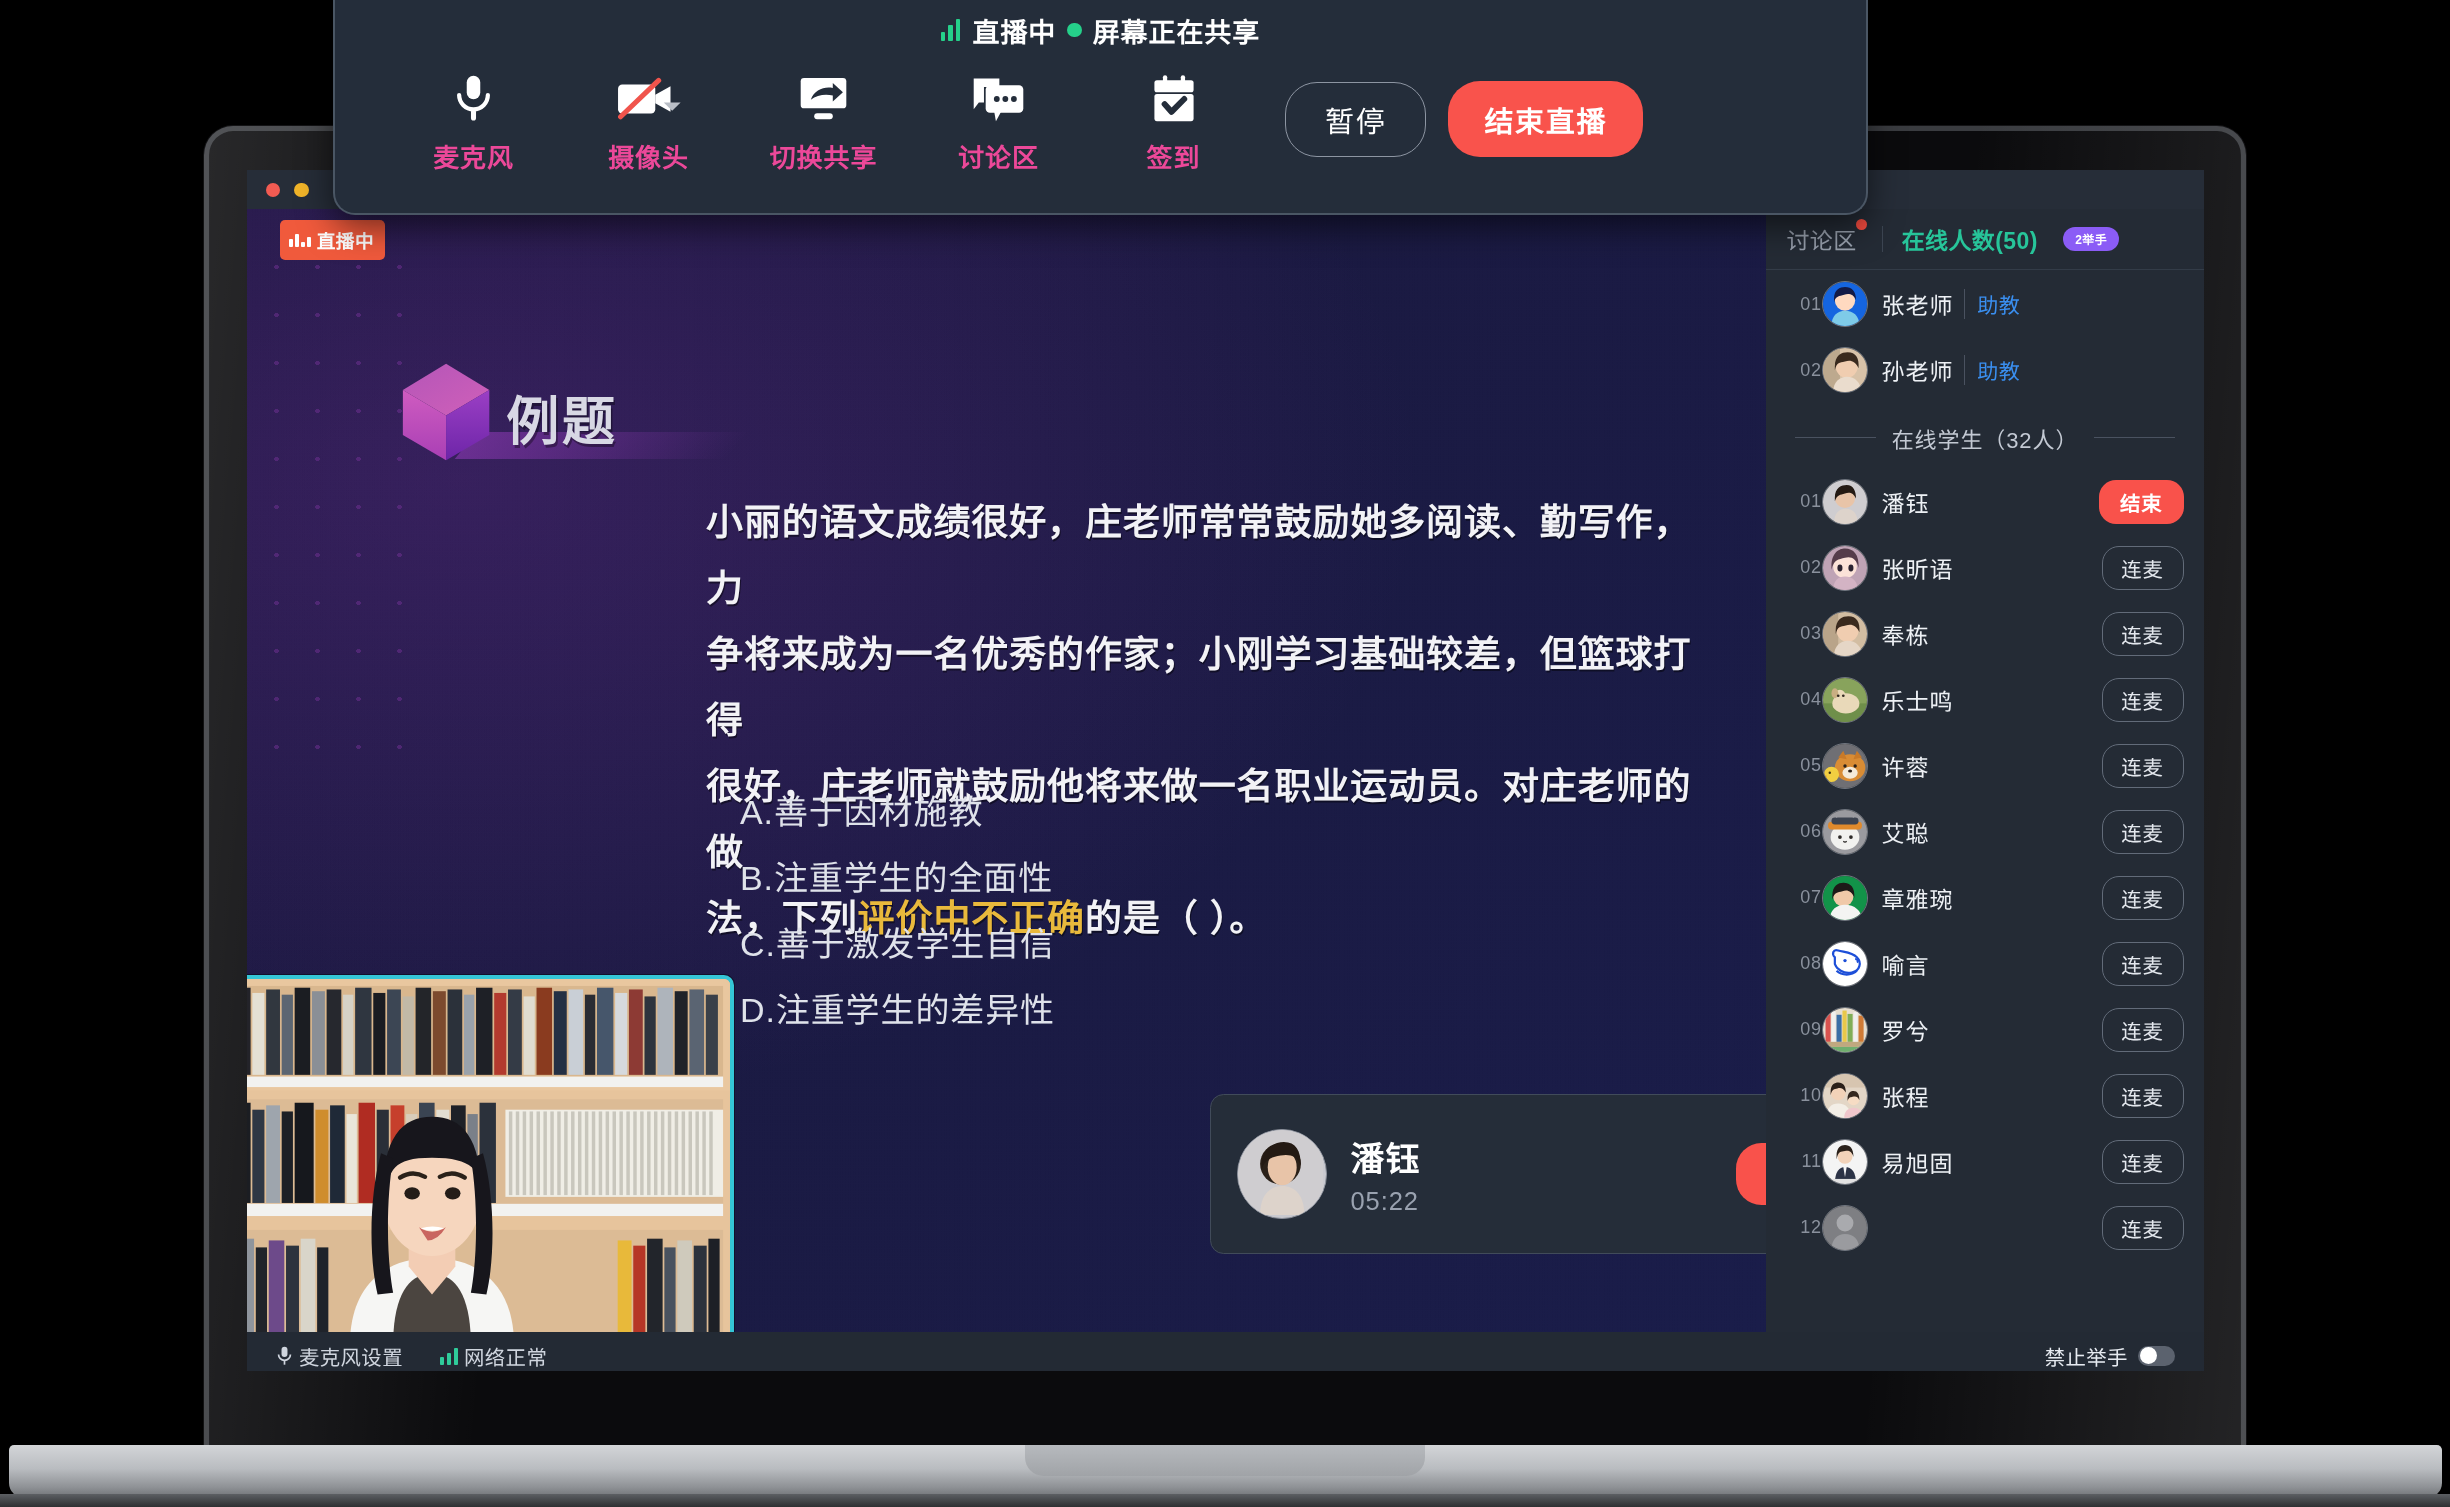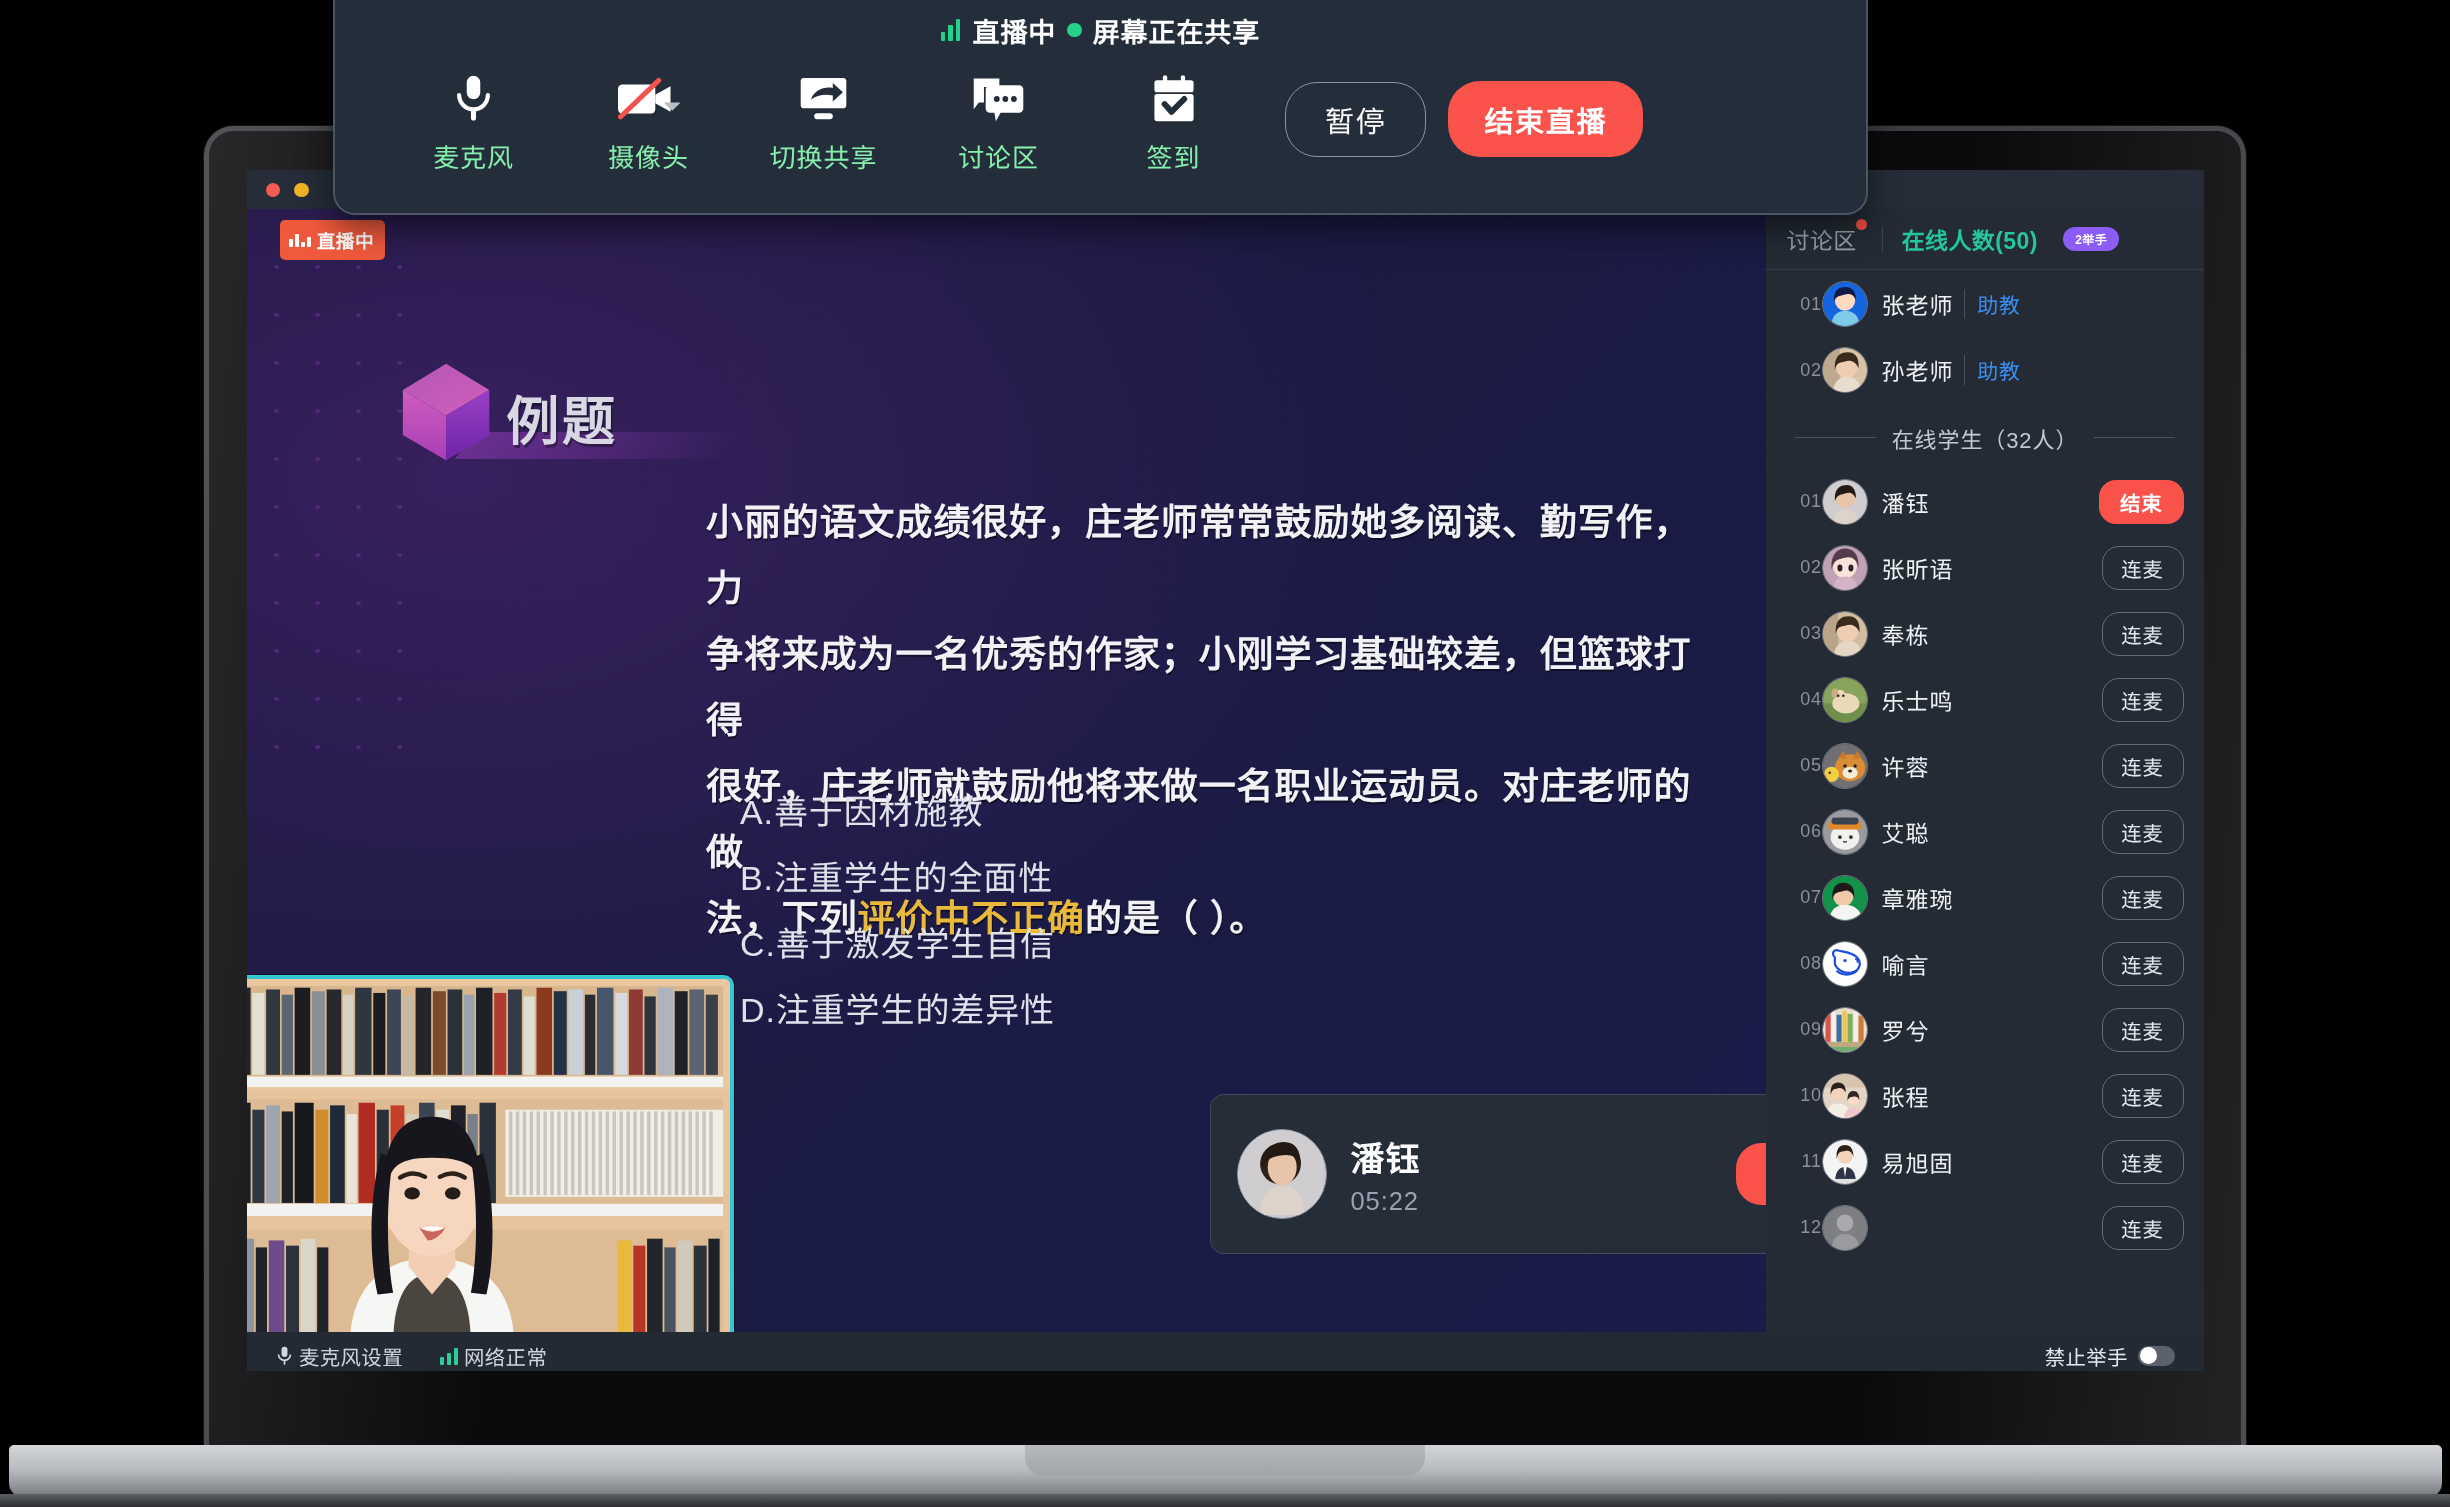--- a/index.html
+++ b/index.html
@@ -217,21 +217,21 @@
   .grnbars i:nth-child(3){height:22px;}
   .grndot{width:14.5px;height:14.5px;border-radius:50%;background:#25d08a;display:inline-block;}
 
   .ctrl-items{
     display:flex;align-items:flex-start;gap:0;padding:12px 51px 0;box-sizing:border-box;
   }
   .citem{
     width:175px;display:flex;flex-direction:column;align-items:center;gap:12px;cursor:pointer;
   }
   .citem .ico{height:53px;display:flex;align-items:center;justify-content:center;}
-  .citem .lbl{color:#86efac;font-size:26px;letter-spacing:0.9px;}
+  .citem .lbl{color:#ec4899;font-size:26px;letter-spacing:0.9px;font-weight:bold;}
   .ctrl-actions{display:flex;align-items:flex-end;gap:22px;margin-left:24px;padding-top:8.5px;}
   .btn-pause{
     border:1.7px solid #8d95a2;background:transparent;color:#fff;border-radius:32px;
     padding:15.3px 39px;font-size:29px;font-family:inherit;cursor:pointer;letter-spacing:1.7px;
   }
   .btn-stop{
     border:none;background:#f9534c;color:#fff;border-radius:32px;
     padding:17px 36px;font-size:29px;font-family:inherit;cursor:pointer;letter-spacing:1.7px;font-weight:700;
   }
 </style>

